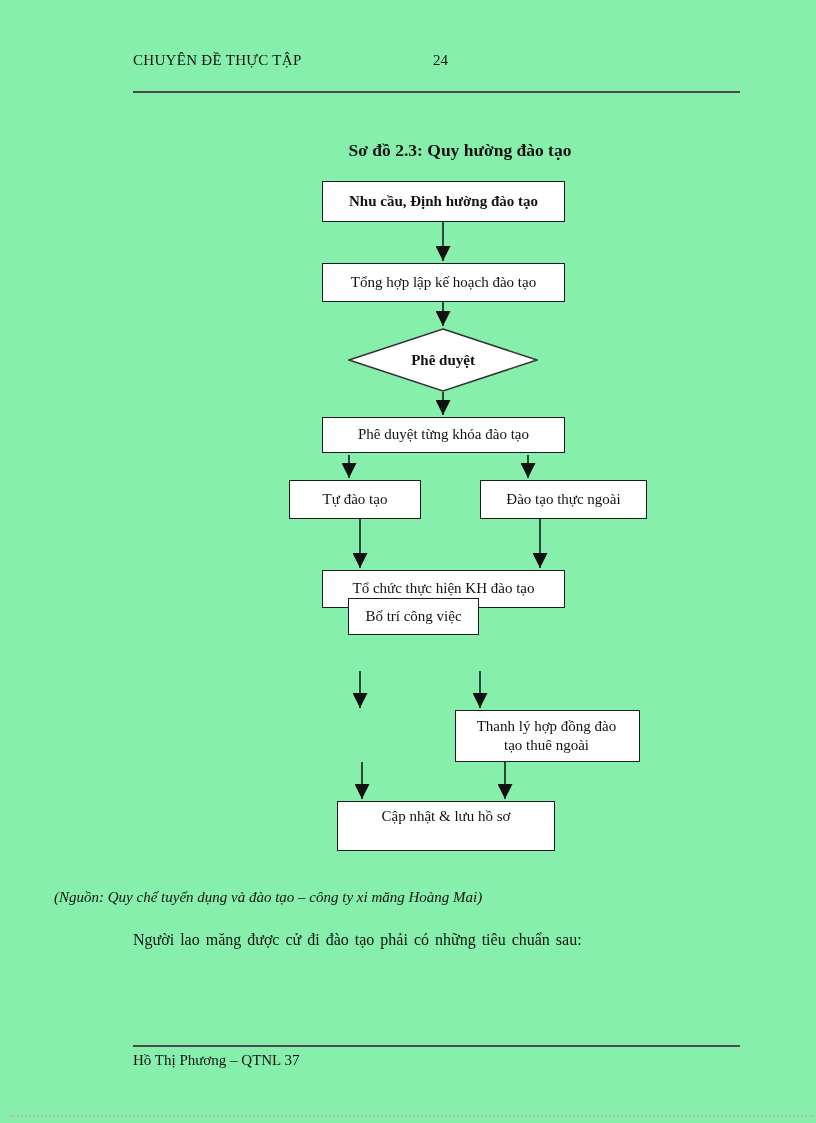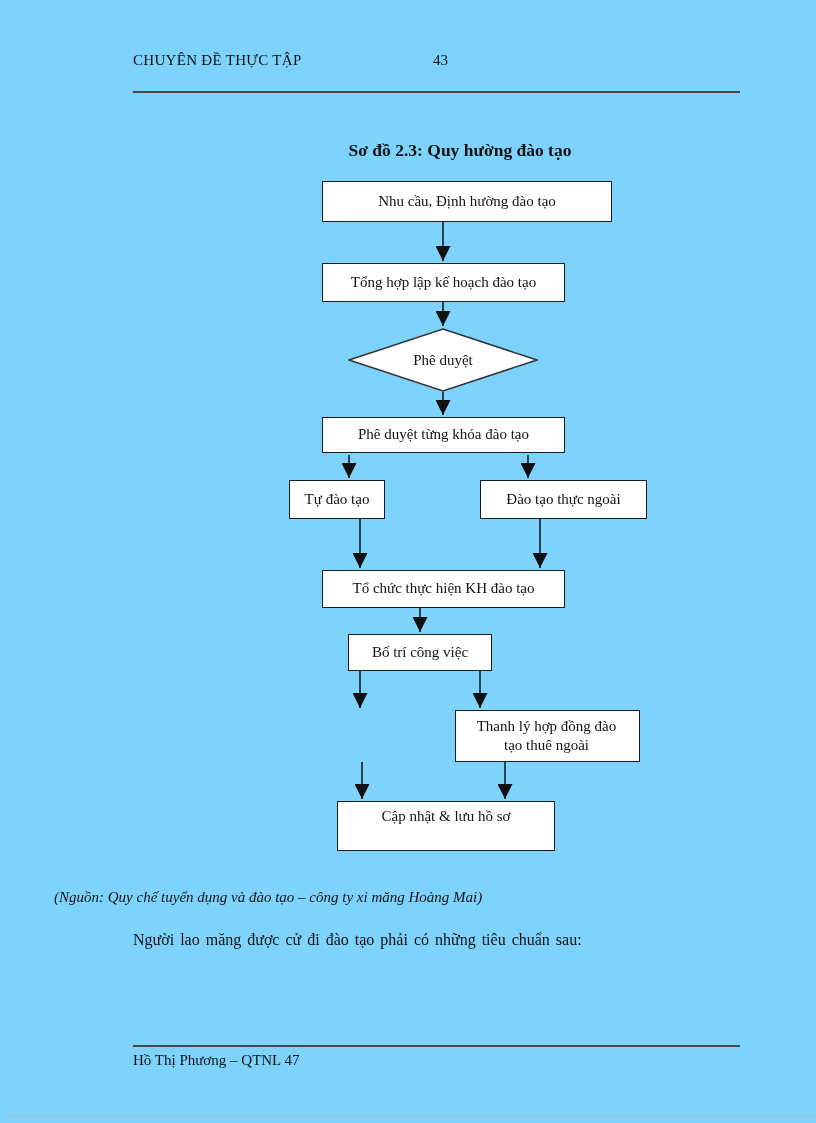--- a/index.html
+++ b/index.html
@@ -1,19 +1,19 @@
 <!DOCTYPE html>
 <html><head>
 <meta charset="utf-8">
 <style>
   html,body{margin:0;padding:0;background:#fff;}
   .page{
     position:relative;
     width:816px;height:1123px;
-    background:#7dd3fc;
+    background:#86efac;
     font-family:"Liberation Serif","DejaVu Serif",serif;
     color:#111;
     overflow:hidden;
   }
   .abs{position:absolute;}
   .header-title{left:133px;top:52px;font-size:15px;letter-spacing:.3px;white-space:nowrap;}
   .page-number{left:433px;top:52px;font-size:15px;}
   .rule{left:133px;width:607px;height:2px;background:#4a4a4a;}
   .header-rule{top:91px;}
   .footer-rule{top:1045px;}
@@ -29,21 +29,21 @@
     border:1.5px solid #1c1c1c;
     background:#fff;
     display:flex;align-items:center;justify-content:center;
     text-align:center;
     font-size:15px;line-height:1.3;
     padding:0 6px;
   }
   .node.top-align{align-items:flex-start;padding-top:5px;}
   .node.pad-wide{padding:0 14px;}
   .diamond-wrap{
-    position:absolute;left:348px;top:328px;width:190px;height:64px;
+    position:absolute;left:348px;top:328px;width:190px;height:64px;font-weight:bold;
   }
   .diamond-wrap svg{position:absolute;left:0;top:0;}
   .diamond-label{
     position:absolute;inset:0;
     display:flex;align-items:center;justify-content:center;
     font-size:15px;
   }
   .source-note{
     left:54px;right:0;top:889px;
     text-align:left;font-style:italic;font-size:15px;white-space:nowrap;
@@ -51,21 +51,21 @@
   .body-text{left:133px;top:931px;font-size:16px;word-spacing:2px;white-space:nowrap;}
   .footer-author{left:133px;top:1052px;font-size:15px;white-space:nowrap;}
   .bottom-dots{left:10px;right:2px;top:1113px;height:2px;border-bottom:2px dotted #b8b8b8;}
 </style>
 </head>
 <body>
 
 <div class="page">
 
   <span class="abs header-title">CHUYÊN ĐỀ THỰC TẬP</span>
-  <span class="abs page-number">43</span>
+  <span class="abs page-number">24</span>
   <div class="abs rule header-rule"></div>
 
   <div class="abs figure-title">Sơ đồ 2.3: Quy hường đào tạo</div>
 
   <div class="abs flowchart">
 
     <svg class="arrows" width="816" height="880" viewBox="0 0 816 880">
       <defs>
         <marker id="ah" viewBox="0 0 9 9" refX="9" refY="4.5" markerWidth="10" markerHeight="10" orient="auto">
           <path d="M0,0 L9,4.5 L0,9 z" fill="#111"></path>
@@ -80,50 +80,50 @@
         <line x1="360" y1="519" x2="360" y2="568" marker-end="url(#ah)"></line>
         <line x1="540" y1="519" x2="540" y2="568" marker-end="url(#ah)"></line>
         <line x1="420" y1="608" x2="420" y2="632" marker-end="url(#ah)"></line>
         <line x1="360" y1="671" x2="360" y2="708" marker-end="url(#ah)"></line>
         <line x1="480" y1="671" x2="480" y2="708" marker-end="url(#ah)"></line>
         <line x1="362" y1="762" x2="362" y2="799" marker-end="url(#ah)"></line>
         <line x1="505" y1="762" x2="505" y2="799" marker-end="url(#ah)"></line>
       </g>
     </svg>
 
-    <div class="node" style="left:322px;top:181px;width:290px;height:41px;">Nhu cầu, Định hường đào tạo</div>
+    <div class="node" style="left:322px;top:181px;width:243px;height:41px;font-weight:bold;">Nhu cầu, Định hường đào tạo</div>
 
     <div class="node" style="left:322px;top:263px;width:243px;height:39px;">Tổng hợp lập kế hoạch đào tạo</div>
 
     <div class="diamond-wrap">
       <svg width="190" height="64" viewBox="0 0 190 64">
         <polygon points="95,1 189,32 95,63 1,32" fill="#fff" stroke="#333" stroke-width="1.5"></polygon>
       </svg>
       <span class="diamond-label">Phê duyệt</span>
     </div>
 
     <div class="node" style="left:322px;top:417px;width:243px;height:36px;">Phê duyệt từng khóa đào tạo</div>
 
-    <div class="node" style="left:289px;top:480px;width:96px;height:39px;">Tự đào tạo</div>
+    <div class="node" style="left:289px;top:480px;width:132px;height:39px;">Tự đào tạo</div>
 
     <div class="node" style="left:480px;top:480px;width:167px;height:39px;">Đào tạo thực ngoài</div>
 
     <div class="node" style="left:322px;top:570px;width:243px;height:38px;">Tổ chức thực hiện KH đào tạo</div>
 
-    <div class="node" style="left:348px;top:634px;width:144px;height:37px;">Bố trí công việc</div>
+    <div class="node" style="left:348px;top:598px;width:131px;height:37px;">Bố trí công việc</div>
 
 
     <div class="node pad-wide" style="left:455px;top:710px;width:185px;height:52px;padding-left:12px;">Thanh lý hợp đồng đào tạo thuê ngoài</div>
 
     <div class="node top-align" style="left:337px;top:801px;width:218px;height:50px;">Cập nhật &amp; lưu hồ sơ</div>
 
   </div>
 
   <div class="abs source-note">(Nguồn: Quy chế tuyển dụng và đào tạo – công ty xi măng Hoàng Mai)</div>
 
   <div class="abs body-text">Người lao măng được cử đi đào tạo phải có những tiêu chuẩn sau:</div>
 
   <div class="abs rule footer-rule"></div>
-  <div class="abs footer-author">Hồ Thị Phương – QTNL 47</div>
+  <div class="abs footer-author">Hồ Thị Phương – QTNL 37</div>
 
   <div class="abs bottom-dots"></div>
 
 </div>
 
 </body></html>

